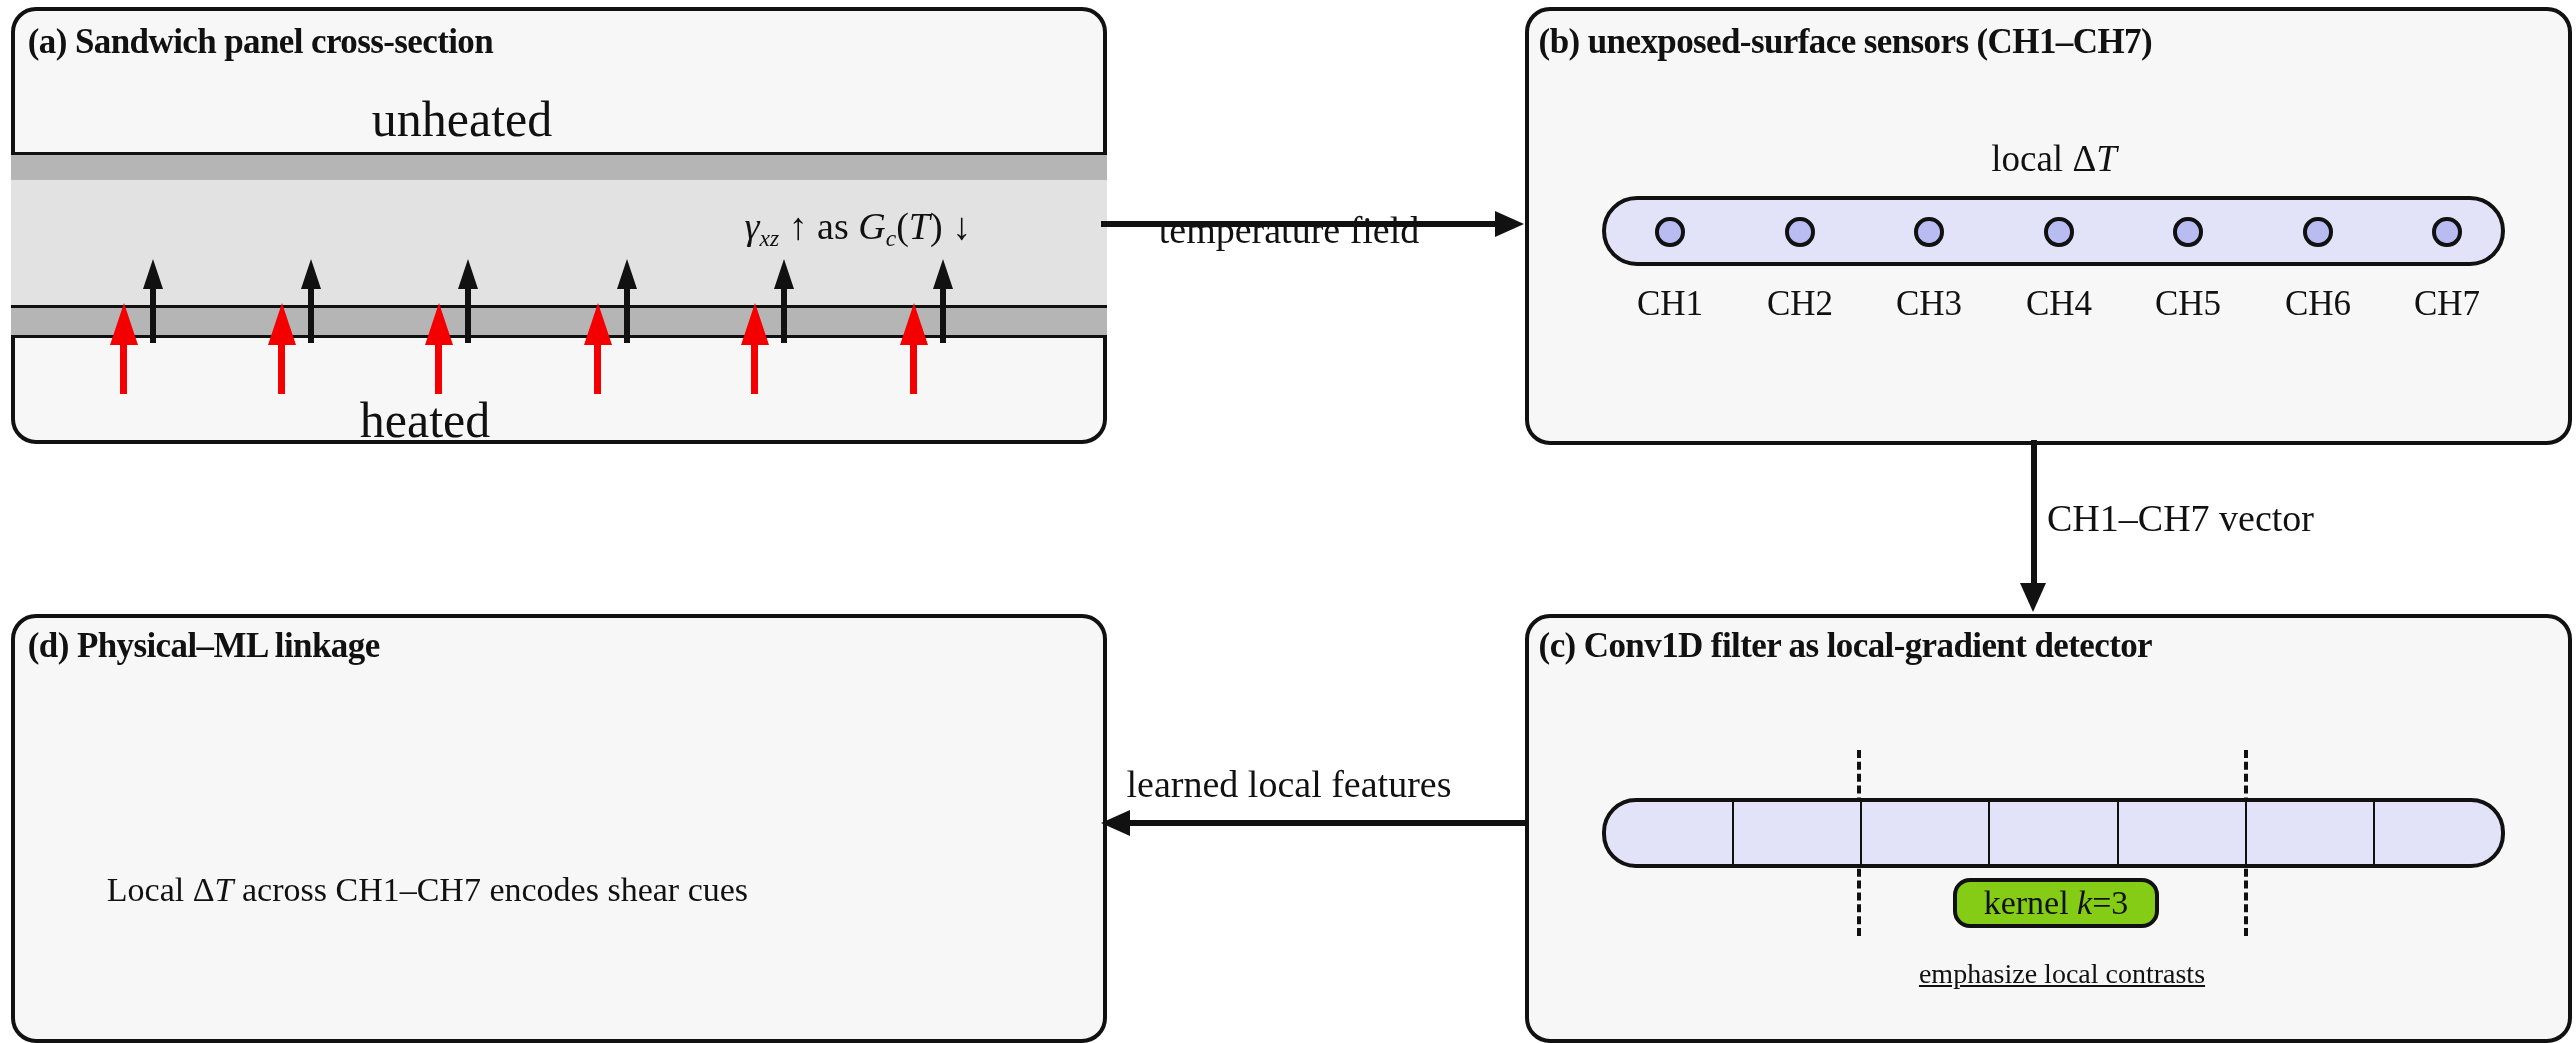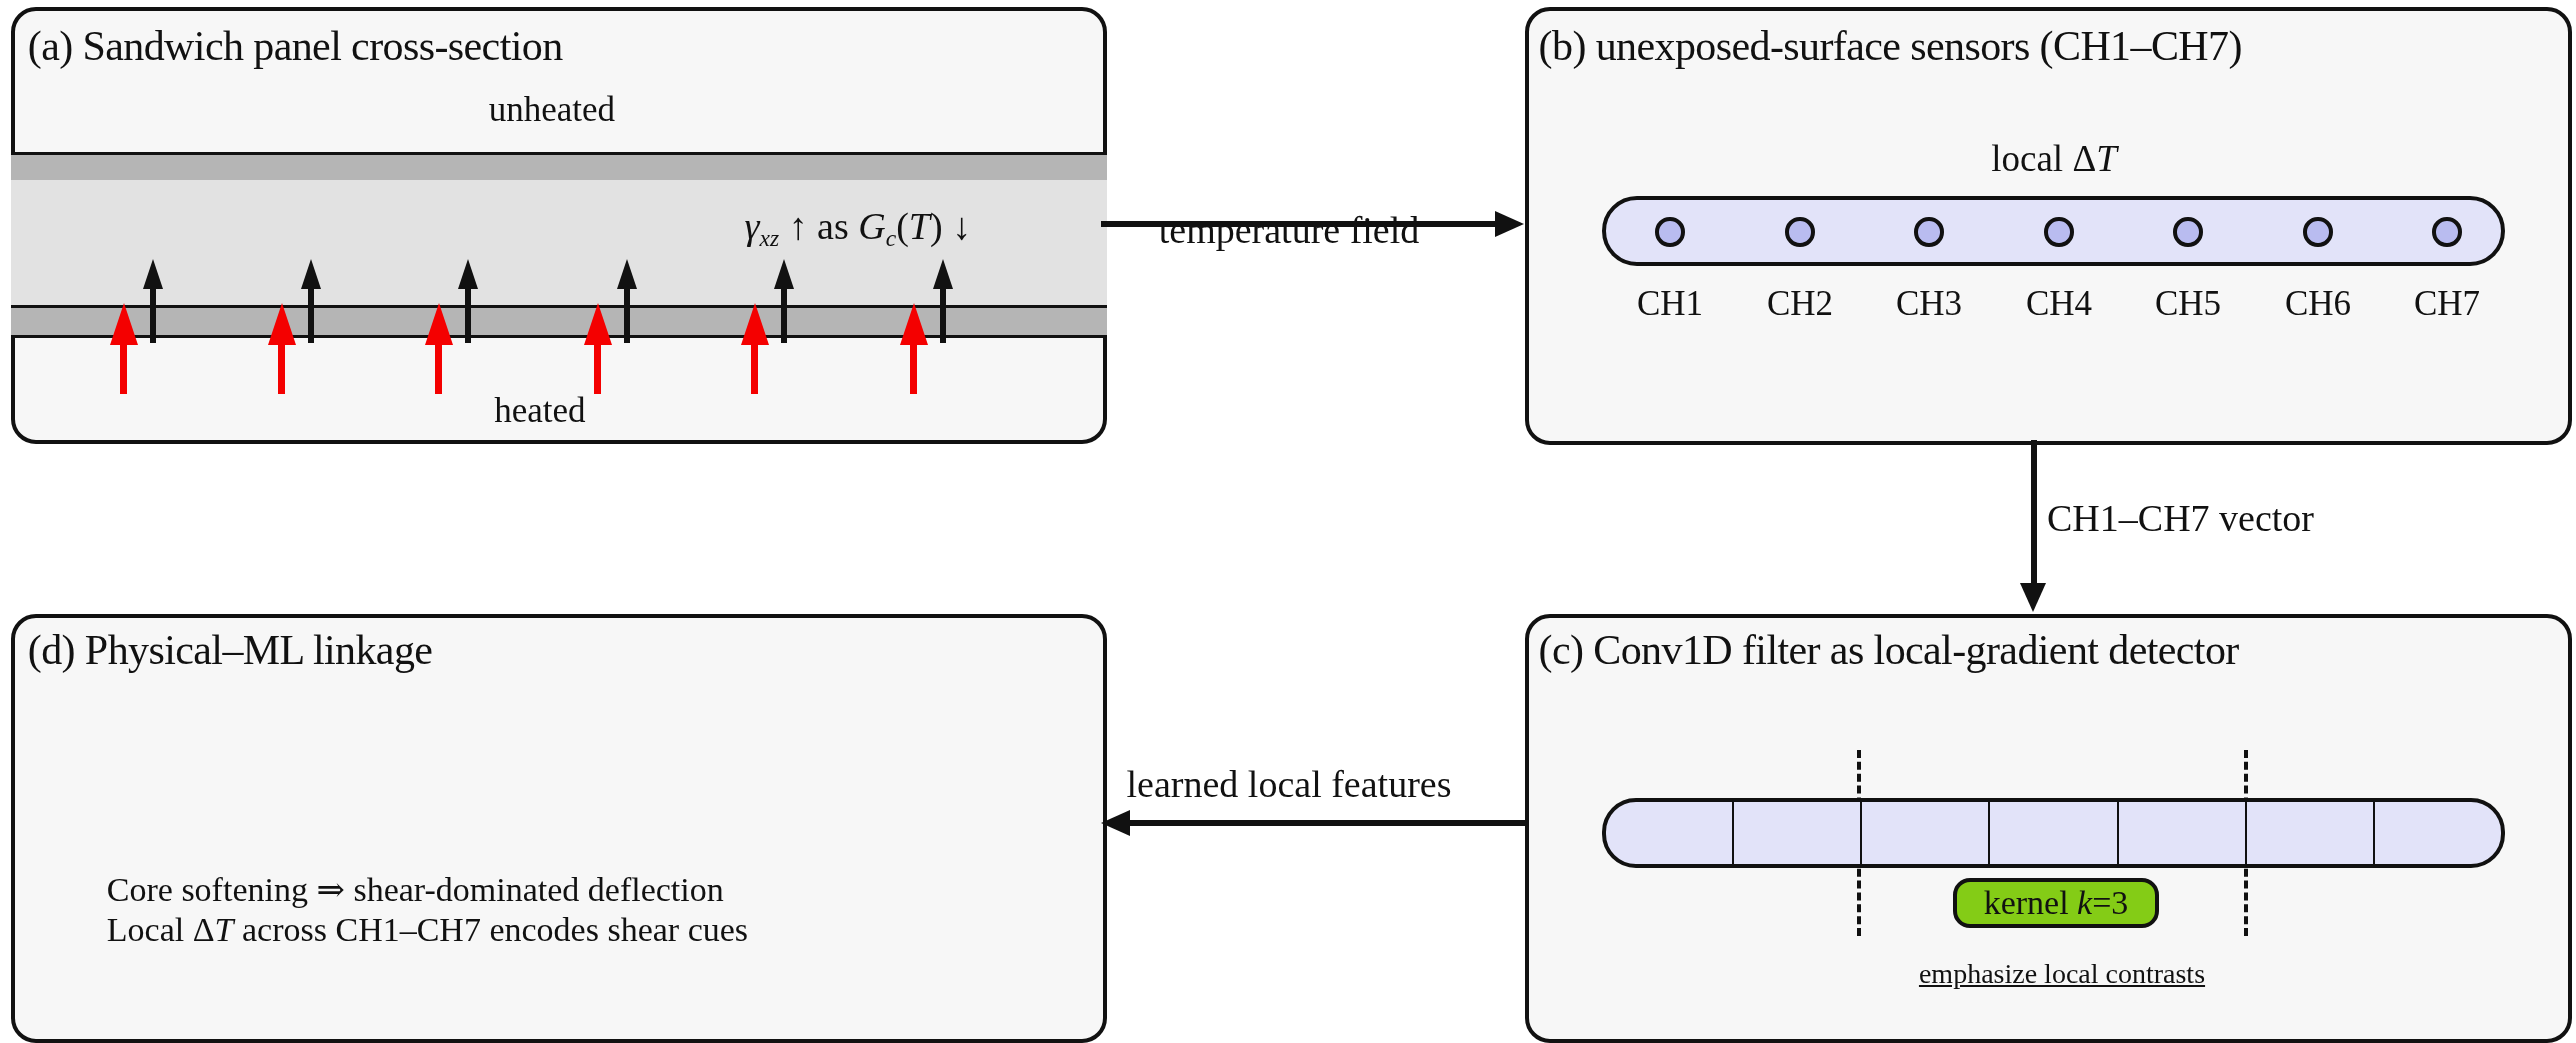--- a/index.html
+++ b/index.html
@@ -1,20 +1,20 @@
 <!DOCTYPE html>
 <html style="font-size:9.6px"><head>
 <meta charset="utf-8">
 <style>
   html,body{margin:0;padding:0;background:#ffffff;}
   body{width:2576px;height:1043px;position:relative;overflow:hidden;
        font-family:"Liberation Serif","DejaVu Serif",serif;color:#111;}
   .panel{position:absolute;background:#f7f7f7;border:4.2px solid #111;border-radius:25px;}
-  .ptitle{position:absolute;font-weight:normal;font-size:42px;letter-spacing:-0.6px;white-space:nowrap;text-align:center;}
-  .biglabel{position:absolute;font-size:35px;text-align:center;white-space:nowrap;}
+  .ptitle{position:absolute;font-weight:bold;font-size:35px;letter-spacing:-0.6px;white-space:nowrap;text-align:center;}
+  .biglabel{position:absolute;font-size:50px;white-space:nowrap;}
   .midlabel{position:absolute;font-size:38px;text-align:center;white-space:nowrap;}
   .layer{position:absolute;left:-4.2px;right:-4.2px;}
   .face{background:#b5b5b5;border-top:3.6px solid #111;border-bottom:3.6px solid #111;}
   .core{background:#e2e2e2;}
   .formula{position:absolute;font-size:38px;text-align:center;white-space:nowrap;}
   .formula i, .itl{font-style:italic;}
   .formula sub, sub.msub{font-size:0.62em;font-style:italic;vertical-align:-0.3em;letter-spacing:0;}
   .up-arrow{position:absolute;}
   .up-arrow::before{content:"";position:absolute;background:#111;}
   .up-arrow::after{content:"";position:absolute;top:0;width:0;height:0;}
@@ -123,21 +123,20 @@
     <span>kernel </span>&nbsp;<i>k</i><span>=3</span>
   </div>
 
   <div class="midlabel" style="left:353px;top:340px;width:360px;font-size:28px;text-decoration:underline;">emphasize local contrasts</div>
 </div>
 
 <div class="panel" style="left:10.8px;top:614px;width:1088px;height:421px;">
   <div class="ptitle" style="left:13px;top:8.4px;">(d) Physical–ML linkage</div>
 
   <div class="dlines" style="left:92px;top:252px;">
-    <div>Core softening ⇒ shear-dominated deflection</div>
     <div>
       <span>Local Δ</span><i>T</i><span> across CH1–CH7 encodes shear cues</span>
     </div>
   </div>
 </div>
 
 <div class="midlabel" style="left:1109px;top:172px;width:360px;margin-top:36px;">temperature field</div>
 <div class="hline" style="left:1101px;top:221px;width:396px;"></div>
 <div class="ah" style="left:1495px;top:211px;border-top:13px solid transparent;border-bottom:13px solid transparent;border-left:29px solid #111;"></div>
 

